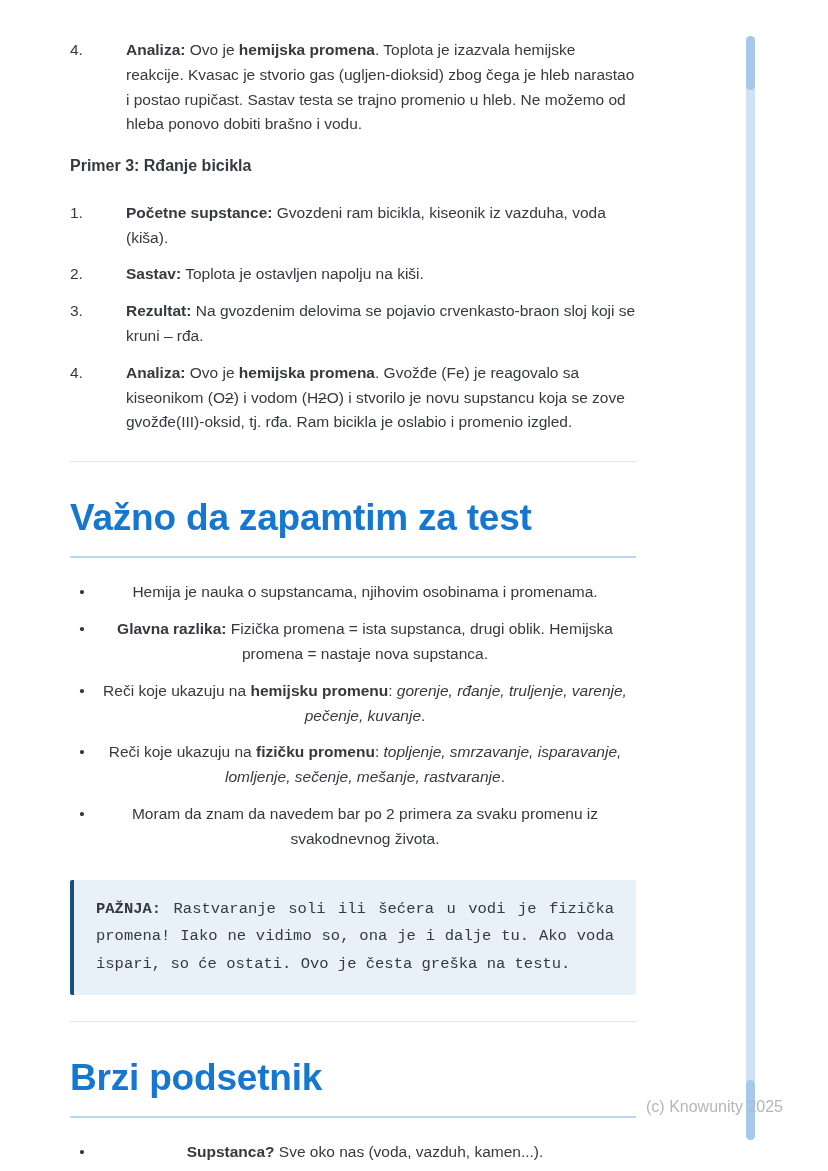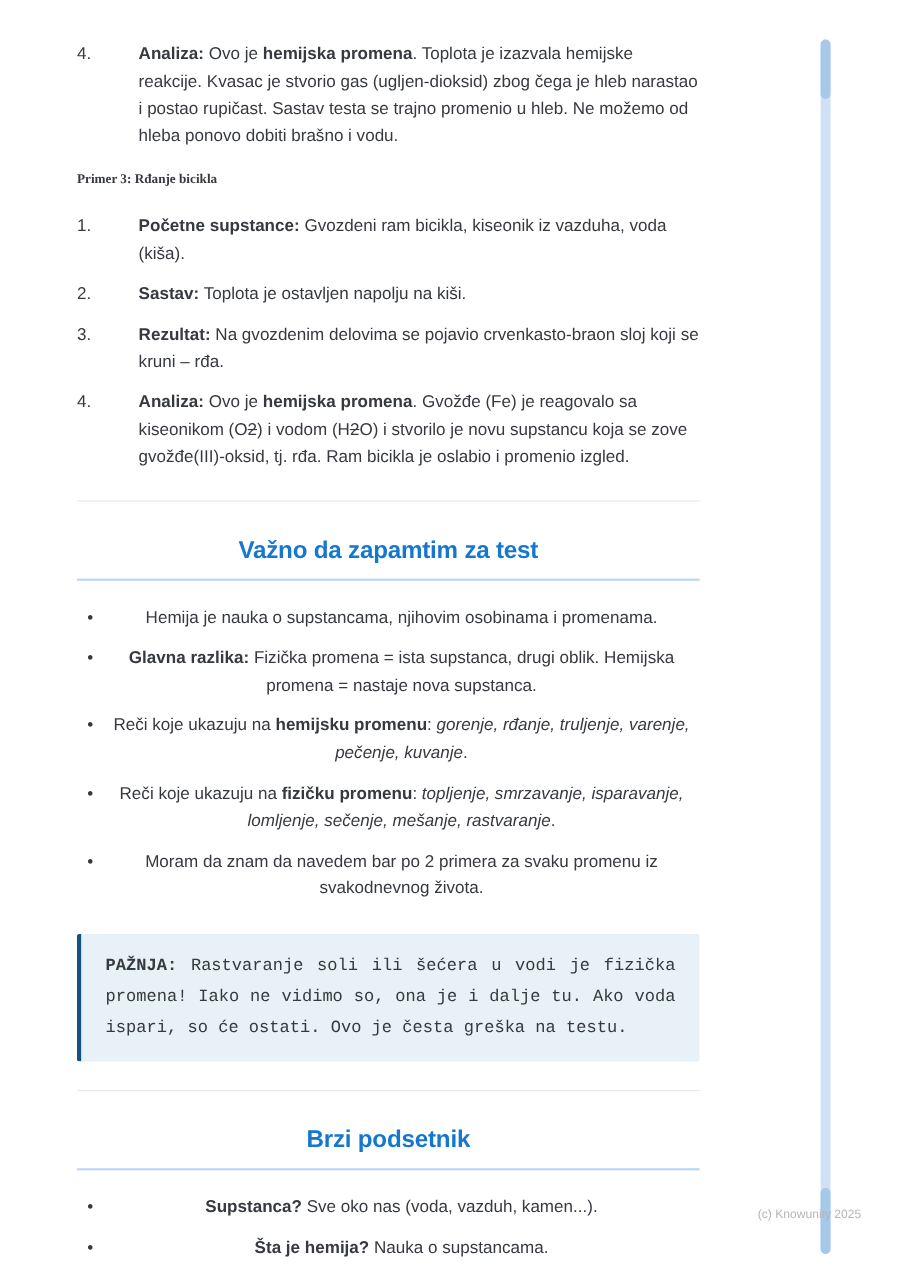--- a/index.html
+++ b/index.html
@@ -33,40 +33,38 @@
     line-height:1.6;
   }
   .b{font-weight:700;}
   .i{font-style:italic;}
   .s{text-decoration:line-through;}
   .olist .item{display:flex;margin-bottom:12px;}
   .olist .num{flex:0 0 24px;}
   .olist .txt{flex:1;margin-left:32px;}
   .top-list .item{margin-bottom:0;}
   .sub-heading{
-    font-size:12px;
+    font-size:16px;
     font-weight:700;
     margin:16px 0 22px 0;
     color:var(--text);
-    font-family:Liberation Serif, serif;
   }
   .divider{
     border:none;
     border-top:1px solid var(--divider);
     margin:26px 0;
   }
   .section-title{
     color:var(--accent-blue);
-    font-size:22px;
+    font-size:37px;
     font-weight:700;
     margin:14px 0 0 0;
     padding-bottom:9px;
     border-bottom:2px solid var(--heading-underline);
     letter-spacing:-0.2px;
-    text-align:center;
   }
   .ulist{margin-top:22px;}
   .ulist .item{display:flex;margin-bottom:12px;text-align:center;}
   .ulist .item::before{
     content:"\2022";
     flex:0 0 24px;
     color:var(--text);
   }
   .ulist .txt{flex:1;}
   .callout{
@@ -79,21 +77,21 @@
   }
   .callout .txt{
     display:block;
     text-align:justify;
     line-height:1.8;
   }
   .footer{
     position:absolute;
     top:1098px;
     right:45px;
-    font-size:11px;
+    font-size:16px;
     color:var(--footer-gray);
     z-index:3;
   }
   .scrollbar{
     position:absolute;
     top:36px;
     right:73px;
     width:9px;
     height:1104px;
     background:var(--scroll-track);

